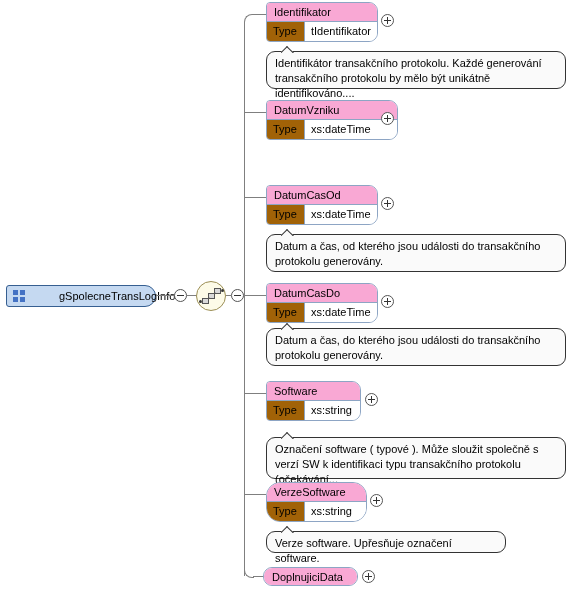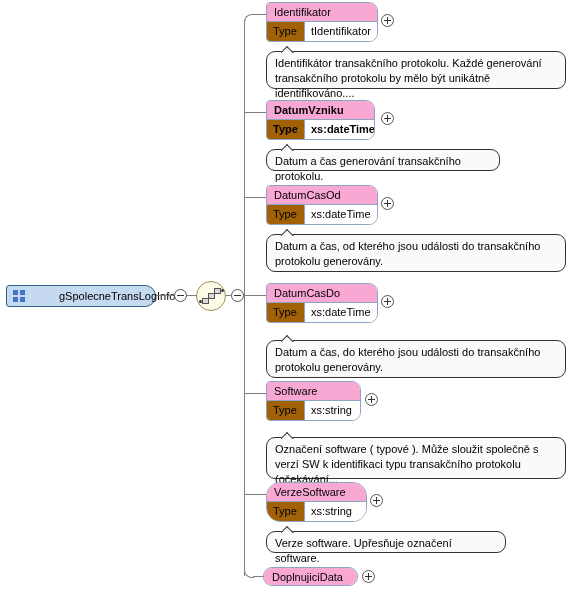--- a/index.html
+++ b/index.html
@@ -202,32 +202,28 @@
       <div class="k">Type</div>
       <div class="v">tIdentifikator</div>
     </div>
   </div>
   <div class="abs toggle plus" style="left:381px;top:14px;"></div>
   <div class="abs note" style="left:266px;top:51px;width:300px;height:38px;">
     <span class="tail"></span>
     <span>Identifikátor transakčního protokolu. Každé generování transakčního protokolu by mělo být unikátně identifikováno....</span>
   </div>
 
-  <div class="abs el" style="left:266px;top:100px;width:109px;height:40px;font-weight:bold;">
+  <div class="abs el" style="left:266px;top:100px;width:132px;height:40px;">
     <div class="name">DatumVzniku</div>
     <div class="typerow">
       <div class="k">Type</div>
       <div class="v">xs:dateTime</div>
     </div>
   </div>
   <div class="abs toggle plus" style="left:381px;top:112px;"></div>
-  <div class="abs note" style="left:266px;top:149px;width:234px;height:22px;">
-    <span class="tail"></span>
-    <span>Datum a čas generování transakčního protokolu.</span>
-  </div>
 
   <div class="abs el" style="left:266px;top:185px;width:112px;height:40px;">
     <div class="name">DatumCasOd</div>
     <div class="typerow">
       <div class="k">Type</div>
       <div class="v">xs:dateTime</div>
     </div>
   </div>
   <div class="abs toggle plus" style="left:381px;top:197px;"></div>
   <div class="abs note" style="left:266px;top:234px;width:300px;height:38px;">
@@ -236,21 +232,21 @@
   </div>
 
   <div class="abs el" style="left:266px;top:283px;width:112px;height:40px;">
     <div class="name">DatumCasDo</div>
     <div class="typerow">
       <div class="k">Type</div>
       <div class="v">xs:dateTime</div>
     </div>
   </div>
   <div class="abs toggle plus" style="left:381px;top:295px;"></div>
-  <div class="abs note" style="left:266px;top:340px;width:300px;height:38px;">
+  <div class="abs note" style="left:266px;top:328px;width:300px;height:38px;">
     <span class="tail"></span>
     <span>Datum a čas, do kterého jsou události do transakčního protokolu generovány.</span>
   </div>
 
   <div class="abs el" style="left:266px;top:381px;width:95px;height:40px;">
     <div class="name">Software</div>
     <div class="typerow">
       <div class="k">Type</div>
       <div class="v">xs:string</div>
     </div>

